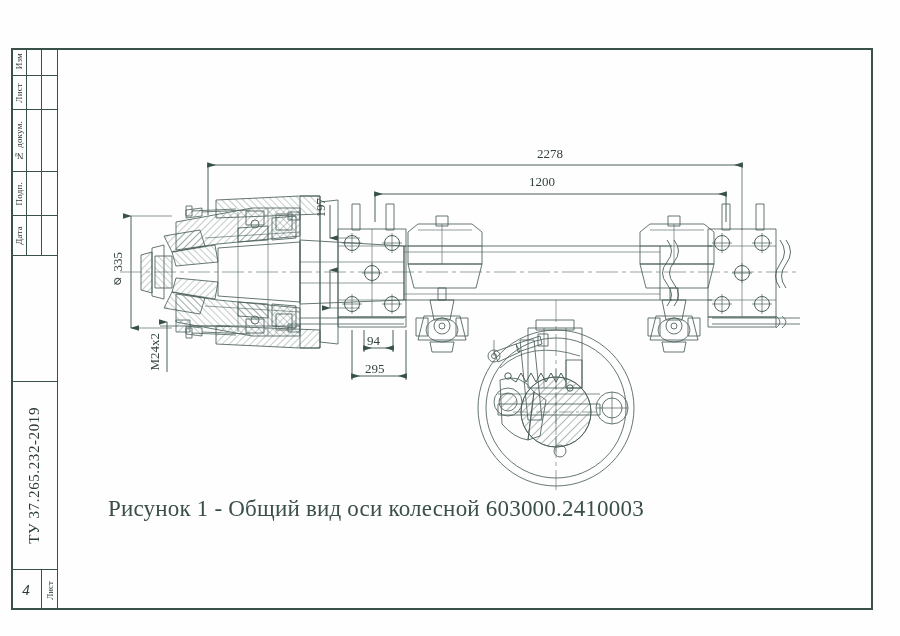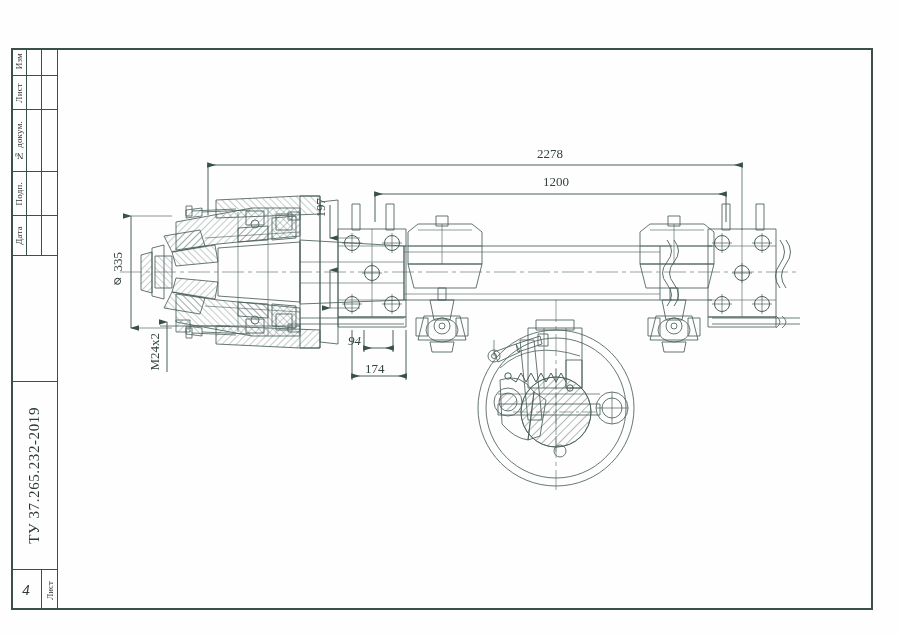--- a/index.html
+++ b/index.html
@@ -410,26 +410,27 @@
     <div class="stamp-foot" style="top:522px;">
       <div class="num">4</div>
       <div class="lst">
         <span>Лист</span>
       </div>
     </div>
   </div>
 
   <div class="dim" style="left:537px;top:146px;text-align:right;">2278</div>
 
-  <div class="dim" style="left:543px;top:174px;">1200</div>
+  <div class="dim" style="left:529px;top:174px;">1200</div>
 
   <div class="dim vert" style="left:313px;top:198px;">197</div>
 
   <div class="dim vert" style="left:110px;top:252px;">⌀ 335</div>
 
   <div class="dim vert" style="left:147px;top:333px;">M24x2</div>
 
-  <div class="dim" style="left:348px;top:333px;font-style:italic;">94</div>
-
-  <div class="dim" style="left:365px;top:361px;">174</div>
-
+  <div class="dim" style="left:367px;top:333px;">94</div>
+
+  <div class="dim" style="left:365px;top:361px;">295</div>
+
+  <div class="caption">Рисунок 1 - Общий вид оси колесной 603000.2410003</div>
 
 </div>
 
 </body></html>

